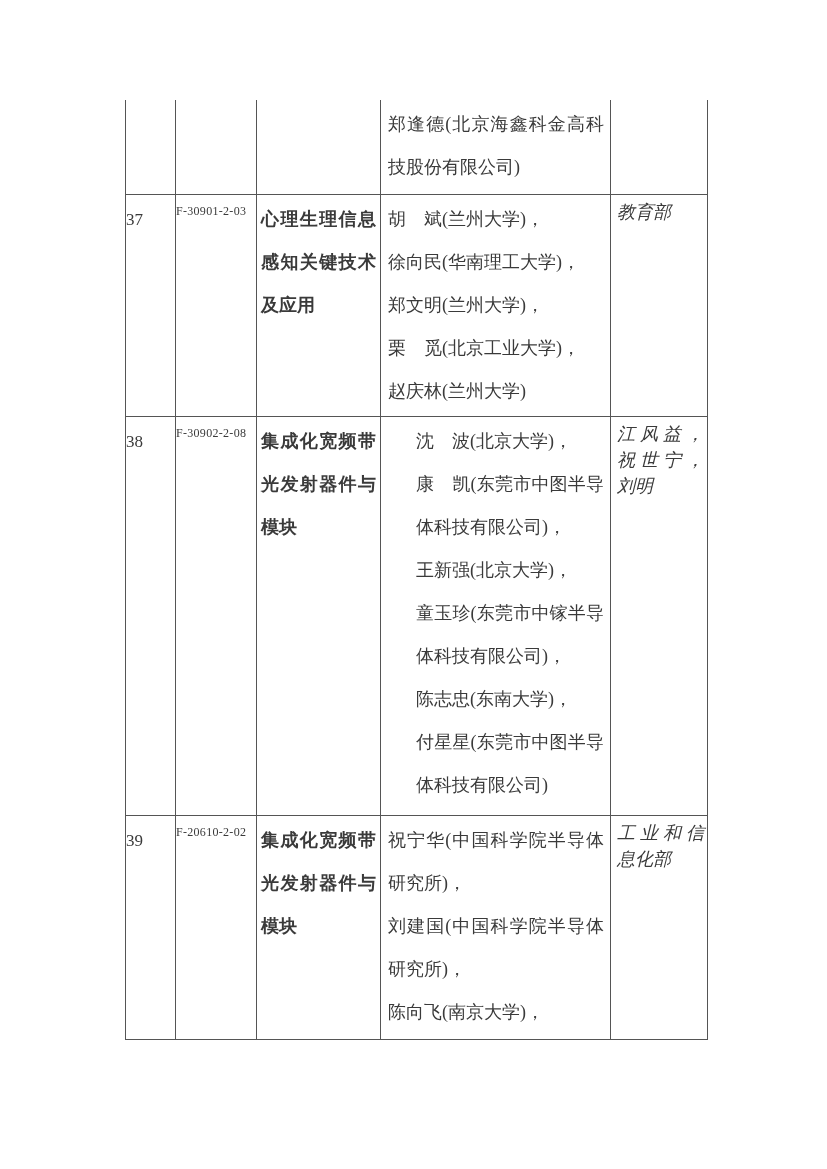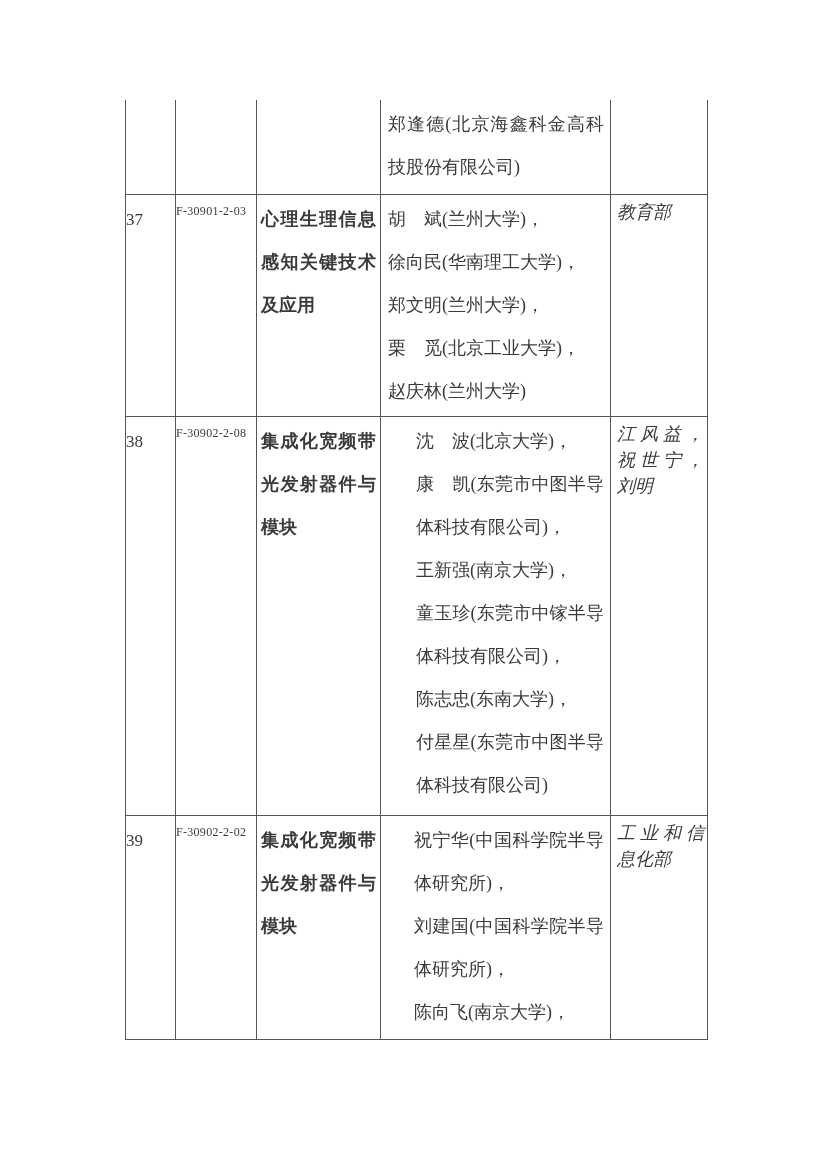--- a/index.html
+++ b/index.html
@@ -138,42 +138,42 @@
           <td>
             <div class="cell c-code" style="height: 398px;">F-30902-2-08</div>
           </td>
           <td>
             <div class="cell c-title" style="height: 398px;">集成化宽频带光发射器件与模块</div>
           </td>
           <td>
             <div class="cell c-members" style="height: 398px; margin-left: 28px;">
               <p class="member">沈　波(北京大学)，</p>
               <p class="member">康　凯(东莞市中图半导体科技有限公司)，</p>
-              <p class="member">王新强(南京大学)，</p>
+              <p class="member">王新强(北京大学)，</p>
               <p class="member">童玉珍(东莞市中镓半导体科技有限公司)，</p>
               <p class="member">陈志忠(东南大学)，</p>
               <p class="member">付星星(东莞市中图半导体科技有限公司)</p>
             </div>
           </td>
           <td>
             <div class="cell c-dept" style="height: 398px;">江风益，祝世宁，刘明</div>
           </td>
         </tr>
         <tr>
           <td>
             <div class="cell c-num" style="height: 223px;">39</div>
           </td>
           <td>
-            <div class="cell c-code" style="height: 223px;">F-30902-2-02</div>
+            <div class="cell c-code" style="height: 223px;">F-20610-2-02</div>
           </td>
           <td>
             <div class="cell c-title" style="height: 223px;">集成化宽频带光发射器件与模块</div>
           </td>
           <td>
-            <div class="cell c-members" style="height: 223px; margin-left: 26px;">
+            <div class="cell c-members" style="height: 223px;">
               <p class="member">祝宁华(中国科学院半导体研究所)，</p>
               <p class="member">刘建国(中国科学院半导体研究所)，</p>
               <p class="member">陈向飞(南京大学)，</p>
             </div>
           </td>
           <td>
             <div class="cell c-dept" style="height: 223px;">工业和信息化部</div>
           </td>
         </tr>
       </tbody>

